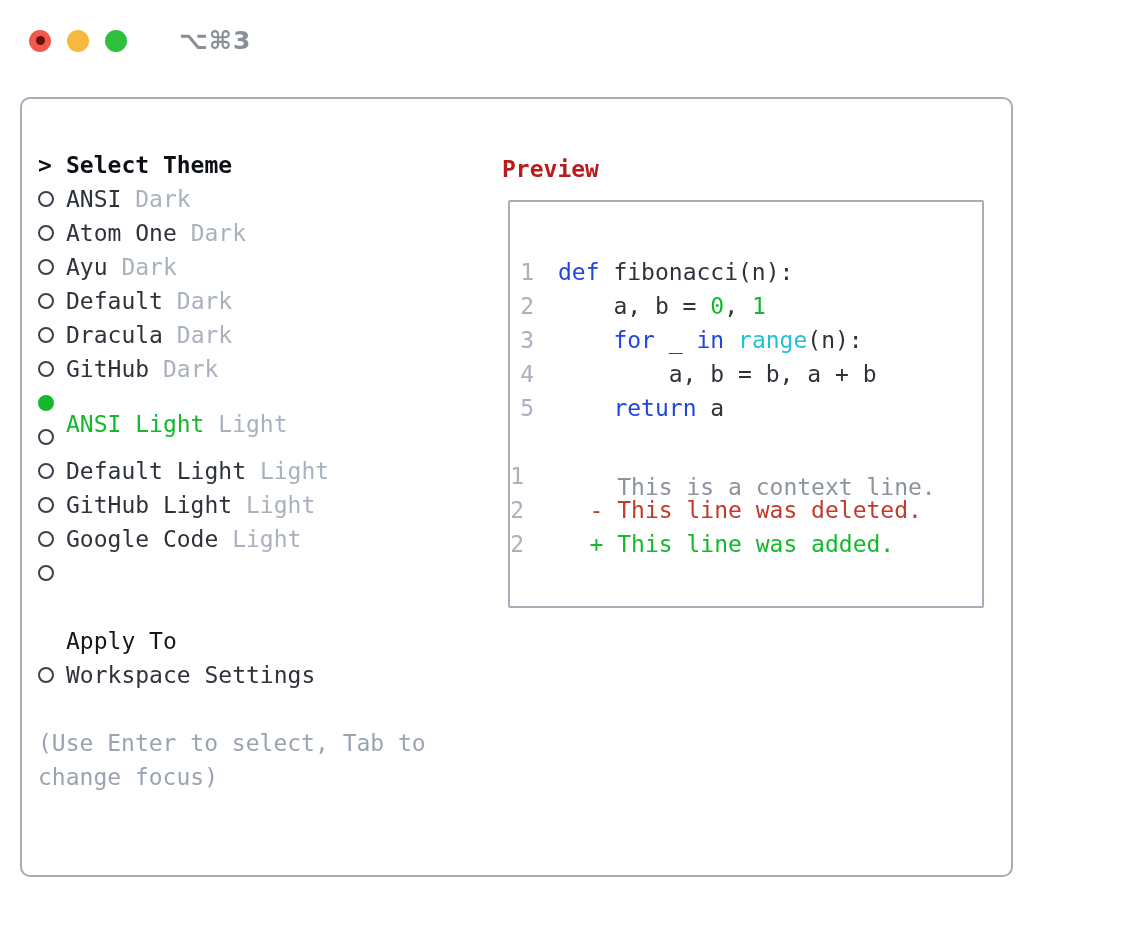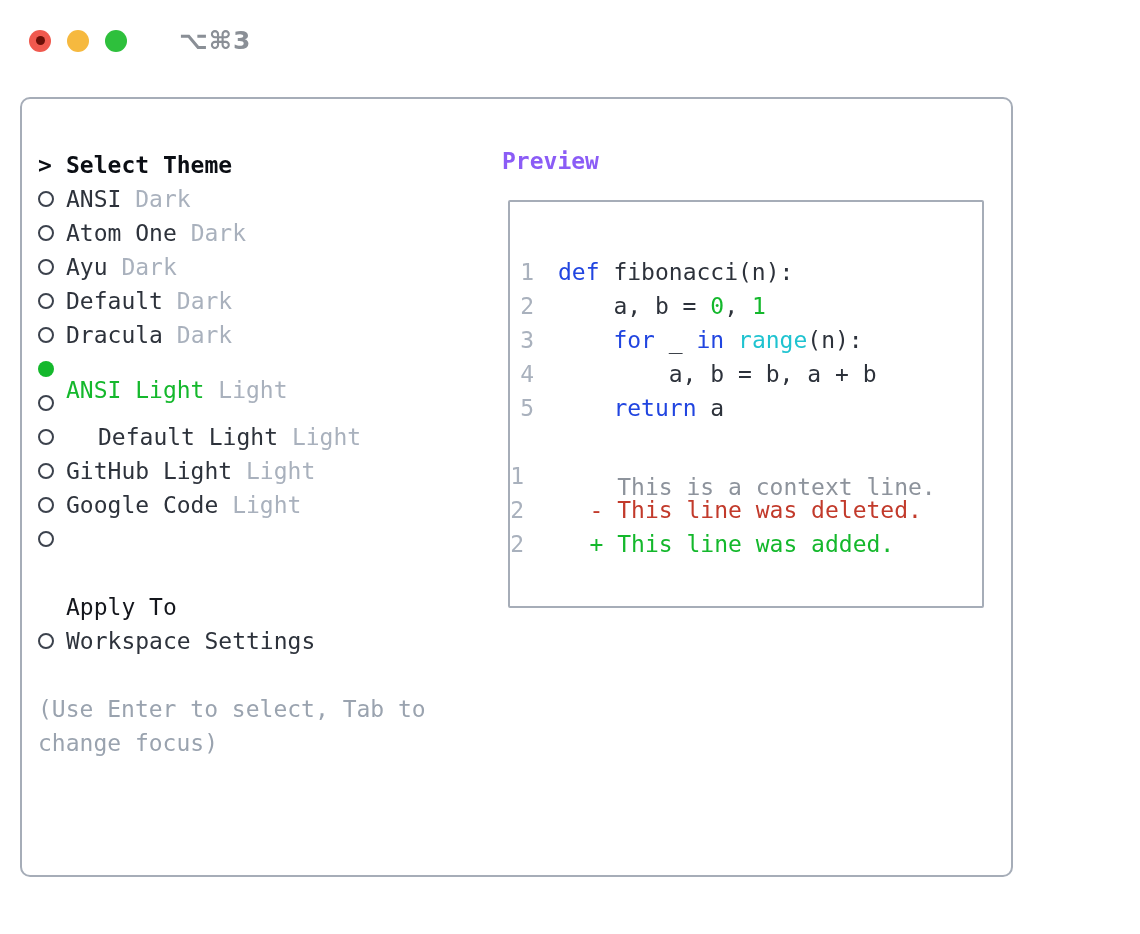--- a/index.html
+++ b/index.html
@@ -48,21 +48,21 @@
   .title-prefix{font-weight:700;color:#0b0e14;}
   .panel-title{font-weight:700;color:#0b0e14;}
   .theme-name{color:var(--foreground);}
   .theme-name.selected{color:var(--green);}
   .theme-variant{color:var(--muted);text-align:right;}
   .apply-title{color:#14161c;}
   .apply-label{color:var(--foreground);}
   .apply-label.selected{color:var(--green);}
   .hint{margin-top:34px;max-width:430px;color:var(--hint);white-space:normal;}
   
-  .preview-title{position:absolute;left:502px;top:144px;height:34px;line-height:34px;font-size:23px;font-weight:700;color:#8b5cf6;}
+  .preview-title{position:absolute;left:502px;top:152px;height:34px;line-height:34px;font-size:23px;font-weight:700;color:#b91c1c;}
   .preview-box{
     position:absolute;left:508px;top:200px;width:476px;height:408px;
     border:2px solid var(--border);border-radius:2px;box-sizing:border-box;
     font-size:23px;overflow:hidden;
   }
   .code-block{padding:53px 0 0 10px;}
   .cline{display:flex;height:34px;align-items:center;white-space:pre;}
   .lnum{flex:0 0 14px;width:14px;text-align:right;color:var(--muted);margin-right:24px;}
   .diff-block{margin-top:34px;}
   .seg-plain{color:var(--foreground);}
@@ -94,23 +94,24 @@
       <span class="marker"><span class="title-prefix">&gt;</span></span>
       <span class="panel-title">Select Theme</span>
     </div>
 
     <div>
         <div class="row"><span class="marker"><span class="radio"></span></span><span style="white-space: pre;"><span class="theme-name">ANSI </span><span class="theme-variant">Dark</span></span></div>
         <div class="row"><span class="marker"><span class="radio"></span></span><span style="white-space: pre;"><span class="theme-name">Atom One </span><span class="theme-variant">Dark</span></span></div>
         <div class="row"><span class="marker"><span class="radio"></span></span><span style="white-space: pre;"><span class="theme-name">Ayu </span><span class="theme-variant">Dark</span></span></div>
         <div class="row"><span class="marker"><span class="radio"></span></span><span style="white-space: pre;"><span class="theme-name">Default </span><span class="theme-variant">Dark</span></span></div>
         <div class="row"><span class="marker"><span class="radio"></span></span><span style="white-space: pre;"><span class="theme-name">Dracula </span><span class="theme-variant">Dark</span></span></div>
+        <div class="row"><span class="marker"><span class="radio"></span></span><span style="white-space: pre;"><span class="theme-name">GitHub </span><span class="theme-variant">Dark</span></span></div>
         <div class="row"><span class="marker"><span class="radio selected"></span></span><span style="white-space: pre; margin-top: 41px;"><span class="theme-name selected">ANSI Light </span><span class="theme-variant">Light</span></span></div>
         <div class="row"><span class="marker"><span class="radio"></span></span></div>
-        <div class="row"><span class="marker"><span class="radio"></span></span><span style="white-space: pre; margin-left: 32px;"><span class="theme-name">Default Light </span><span class="theme-variant">Light</span></span></div>
+        <div class="row"><span class="marker"><span class="radio"></span></span><span style="white-space: pre;"><span class="theme-name">Default Light </span><span class="theme-variant">Light</span></span></div>
         <div class="row"><span class="marker"><span class="radio"></span></span><span style="white-space: pre;"><span class="theme-name">GitHub Light </span><span class="theme-variant">Light</span></span></div>
         <div class="row"><span class="marker"><span class="radio"></span></span><span style="white-space: pre;"><span class="theme-name">Google Code </span><span class="theme-variant">Light</span></span></div>
         <div class="row"><span class="marker"><span class="radio"></span></span></div>
       </div>
 
     <div style="height:34px"></div>
 
     <div class="row">
       <span class="marker"></span>
       <span class="apply-title">Apply To</span>

